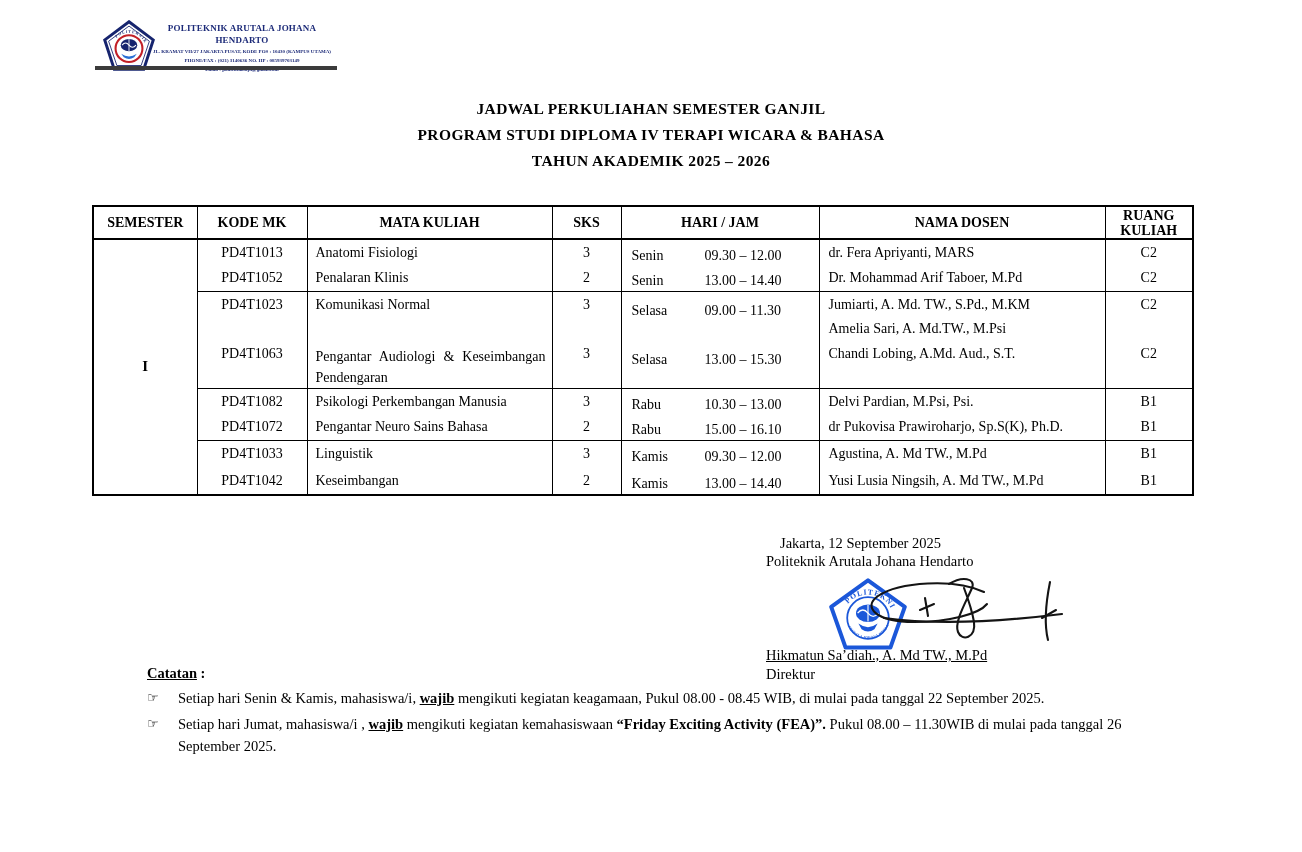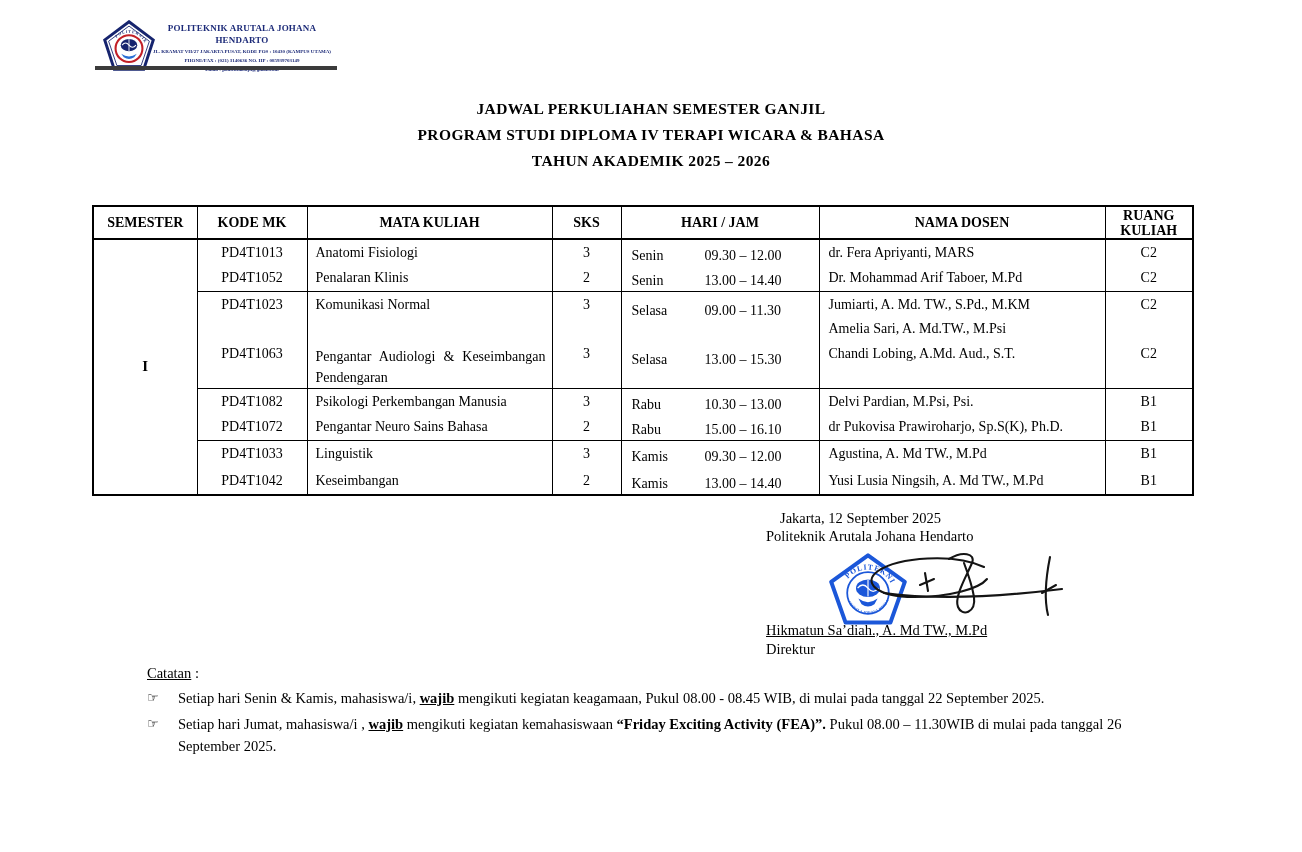--- a/index.html
+++ b/index.html
@@ -37,30 +37,30 @@
   td.c-mk   { padding-left:8px; padding-right:6px; }
   td.c-sks  { text-align:center; }
   td.c-hj   { padding-left:10px; }
   td.c-dsn  { padding-left:9px; padding-right:4px; }
   td.c-rg   { text-align:center; }
   .day { display:inline-block; width:73px;margin-top:6px; }
   .mk-just { text-align:justify; line-height:21px; }
   .dosen2 { margin-top:8px; }
 
   
-  .sig { position:absolute; left:766px; top:509px; width:320px; font-size:14.5px; line-height:18px; }
+  .sig { position:absolute; left:766px; top:534px; width:320px; font-size:14.5px; line-height:18px; }
   .sig-date { padding-left:14px; }
   .sig-stamp { position:absolute; left:62px; top:44px; width:80px; height:72px; }
   .sig-ink   { position:absolute; left:88px; top:40px; width:215px; height:72px; }
   .sig-name { position:absolute; left:0; top:112px; text-decoration:underline; white-space:nowrap; }
   .sig-role { position:absolute; left:0; top:131px; }
 
   
   .notes { position:absolute; left:147px; top:665px; width:1040px; font-size:14.5px; }
-  .notes-head { font-weight:normal; margin-bottom:5px; }
+  .notes-head { font-weight:bold; margin-bottom:5px; }
   .notes-head .u { text-decoration:underline; }
   .note-item { display:flex; margin-top:4px; line-height:22px; }
   .note-bullet { width:31px; flex:0 0 31px; font-family:"DejaVu Sans", sans-serif;
                  font-size:13px; line-height:22px; }
   .note-text { flex:1; }
   .wajib { font-weight:bold; text-decoration:underline; }
   .fea { font-weight:bold; }
 </style>
 </head>
 <body>

